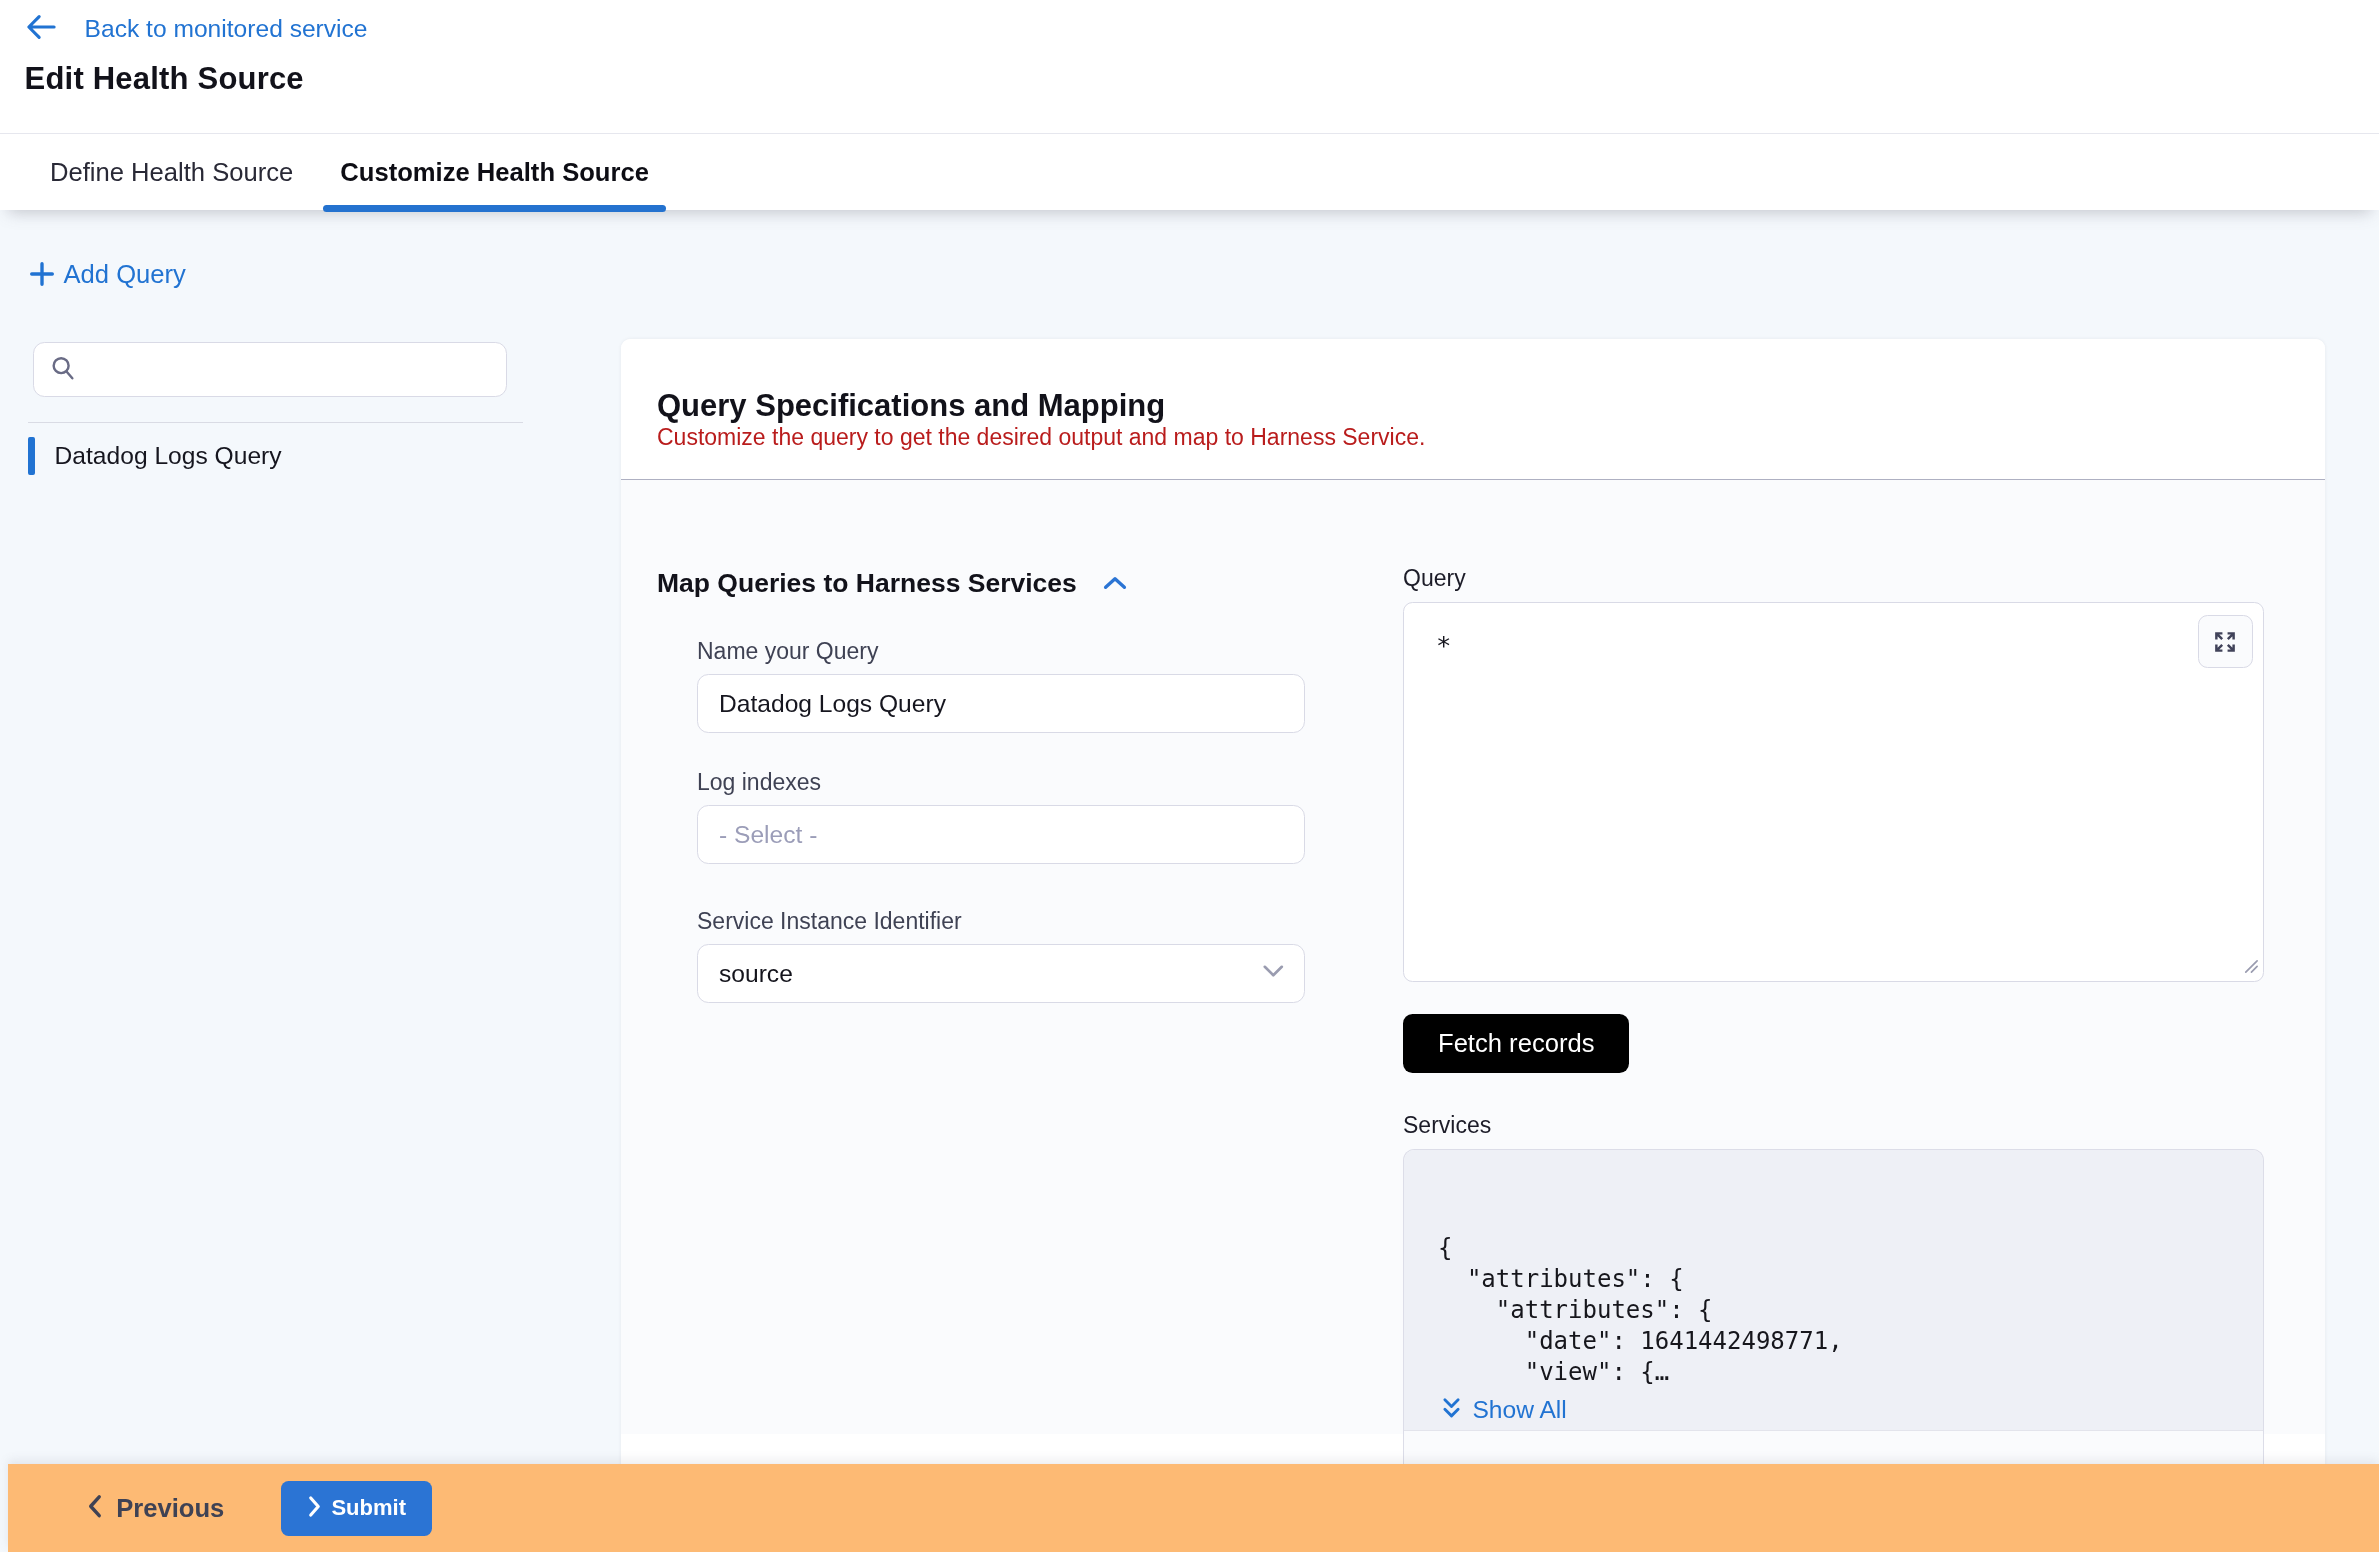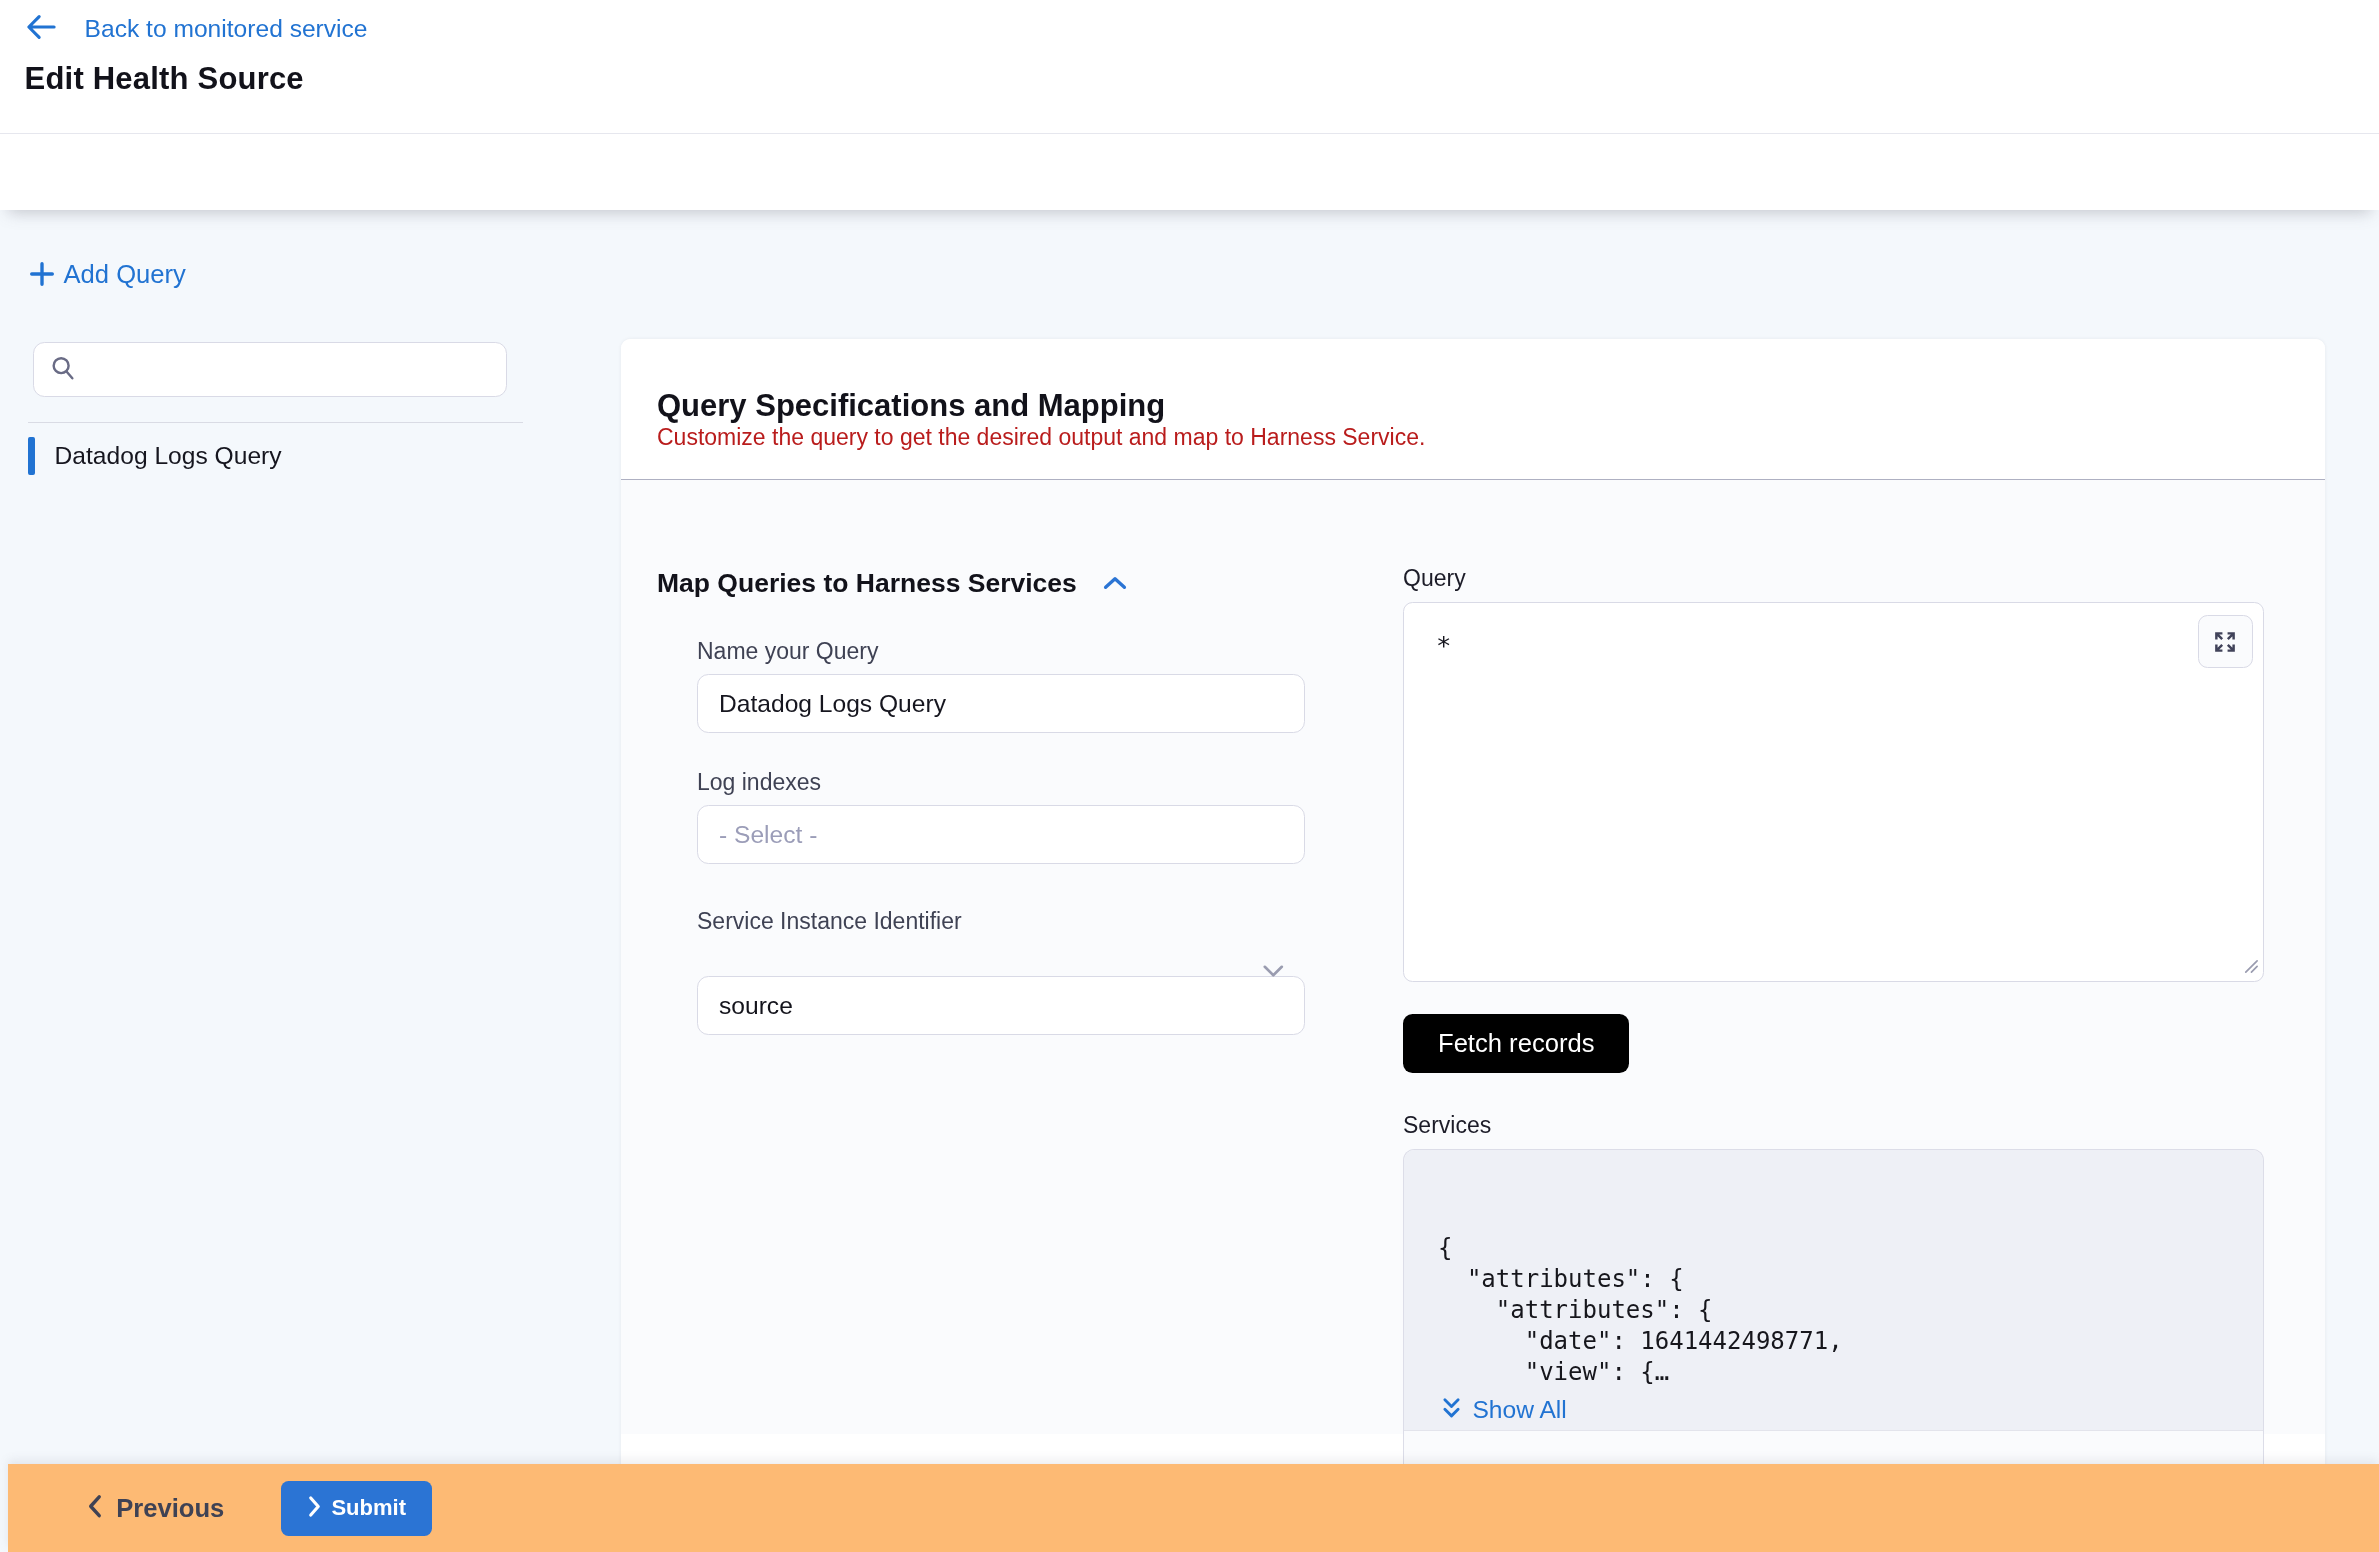--- a/index.html
+++ b/index.html
@@ -64,21 +64,21 @@
   .text-input {
     position:absolute; left:76px; width:608px; height:59px;
     background:#fff; border:1.9px solid #d9dae6; border-radius:11.4px;
     font-size:24.6px; color:#16161f; padding:0 21px; outline:none;
     font-family:"Liberation Sans", sans-serif;
   }
   .text-input::placeholder { color:#9b9db8; }
   .select-wrap { position:absolute; left:76px; width:608px; height:59px; }
   .select-box {
     width:100%; height:100%; background:#fff; border:1.9px solid #d9dae6; border-radius:11.4px;
-    display:flex; align-items:center; padding:0 21px; cursor:pointer; font-size:24.6px; color:#14141c;margin-top:32px;
+    display:flex; align-items:center; padding:0 21px; cursor:pointer; font-size:24.6px; color:#14141c;
   }
   .select-chevron { position:absolute; right:19px; top:19px; }
 
   
   .query-label { position:absolute; top:565px; left:1403px; font-size:23px; color:#1c1c28; }
   .query-area-wrap { position:absolute; top:602px; left:1403px; width:861px; height:380px; }
   .query-textarea {
     width:100%; height:100%; resize:none; outline:none;
     background:#fff; border:1.9px solid #d9dae6; border-radius:9.5px;
     font-family:"DejaVu Sans Mono", monospace; font-size:25.6px; color:#16161f;
@@ -129,20 +129,29 @@
   <div class="header-top">
     <div class="back-row">
       <span>
         <svg width="32" height="28" viewBox="0 0 34 30" fill="none">
           <path d="M15 4 L4 15 L15 26 M4.5 15 H31" stroke="#2173d2" stroke-width="3.4" stroke-linecap="round" stroke-linejoin="round"></path>
         </svg>
       </span>
       <span class="back-link">Back to monitored service</span>
     </div>
     <div class="page-title">Edit Health Source</div>
+  </div>
+  <div class="tabs-row">
+    <div class="tab inactive">
+      <span>Define Health Source</span>
+    </div>
+    <div class="tab active">
+      <span>Customize Health Source</span>
+      <span class="tab-underline"></span>
+    </div>
   </div>
 </div>
 
 <div class="add-query">
   <span class="plus">
     <svg width="30" height="30" viewBox="0 0 32 32" fill="none">
       <path d="M16 5 V27 M5 16 H27" stroke="#2173d2" stroke-width="3.6" stroke-linecap="round"></path>
     </svg>
   </span>
   <span class="add-query-label">Add Query</span>

